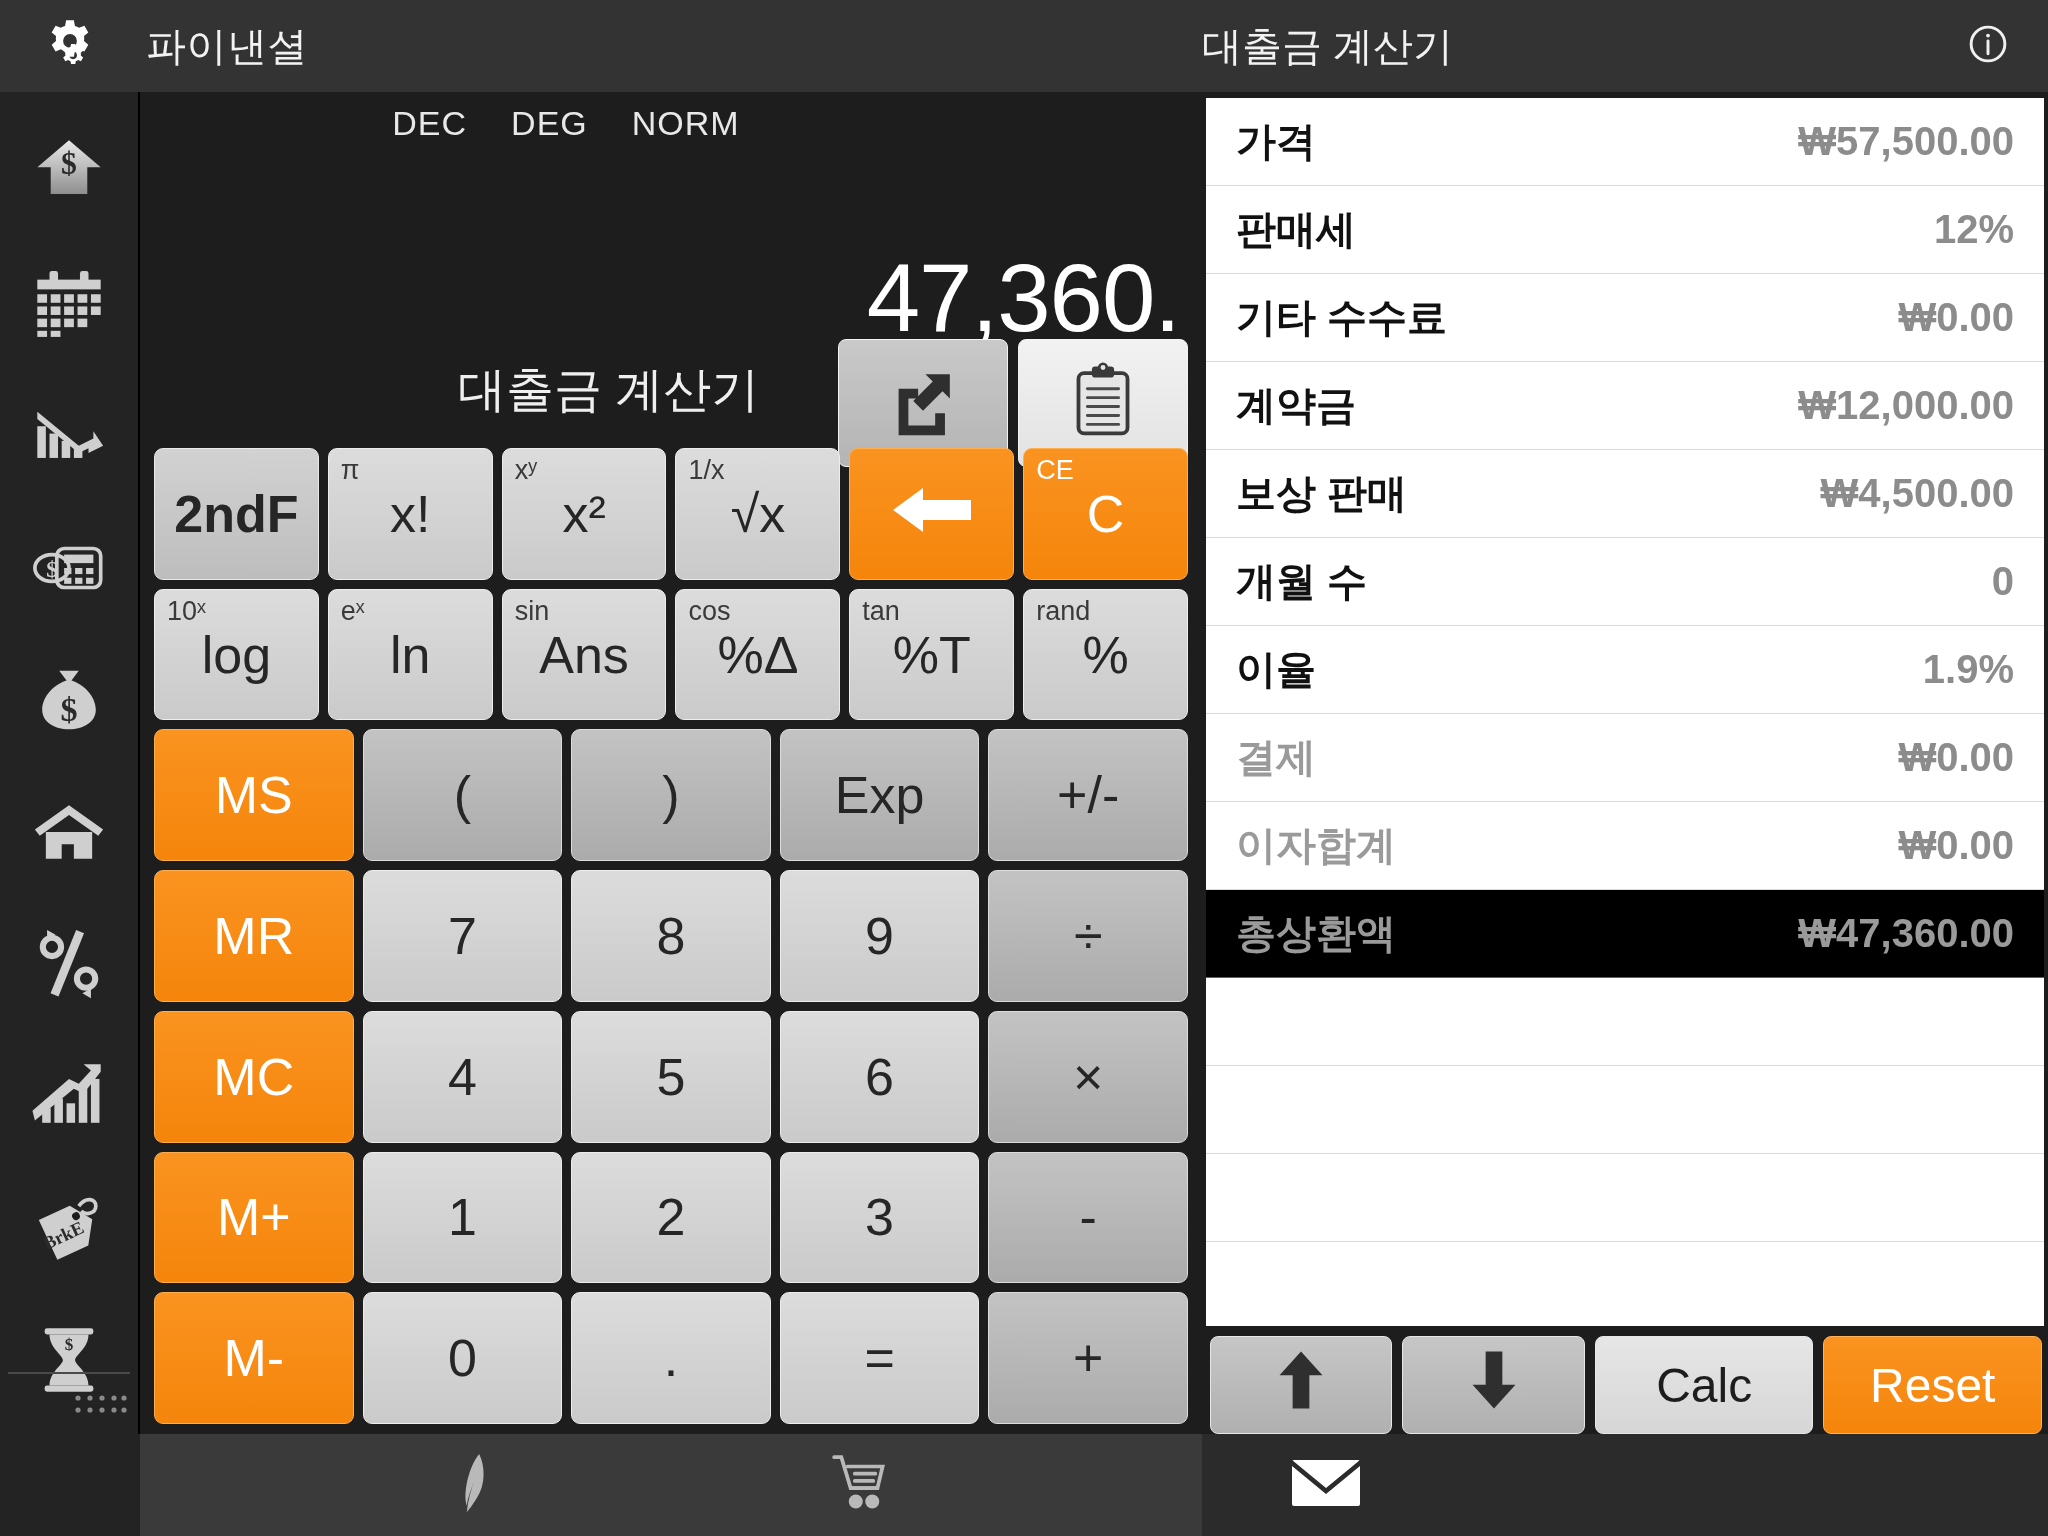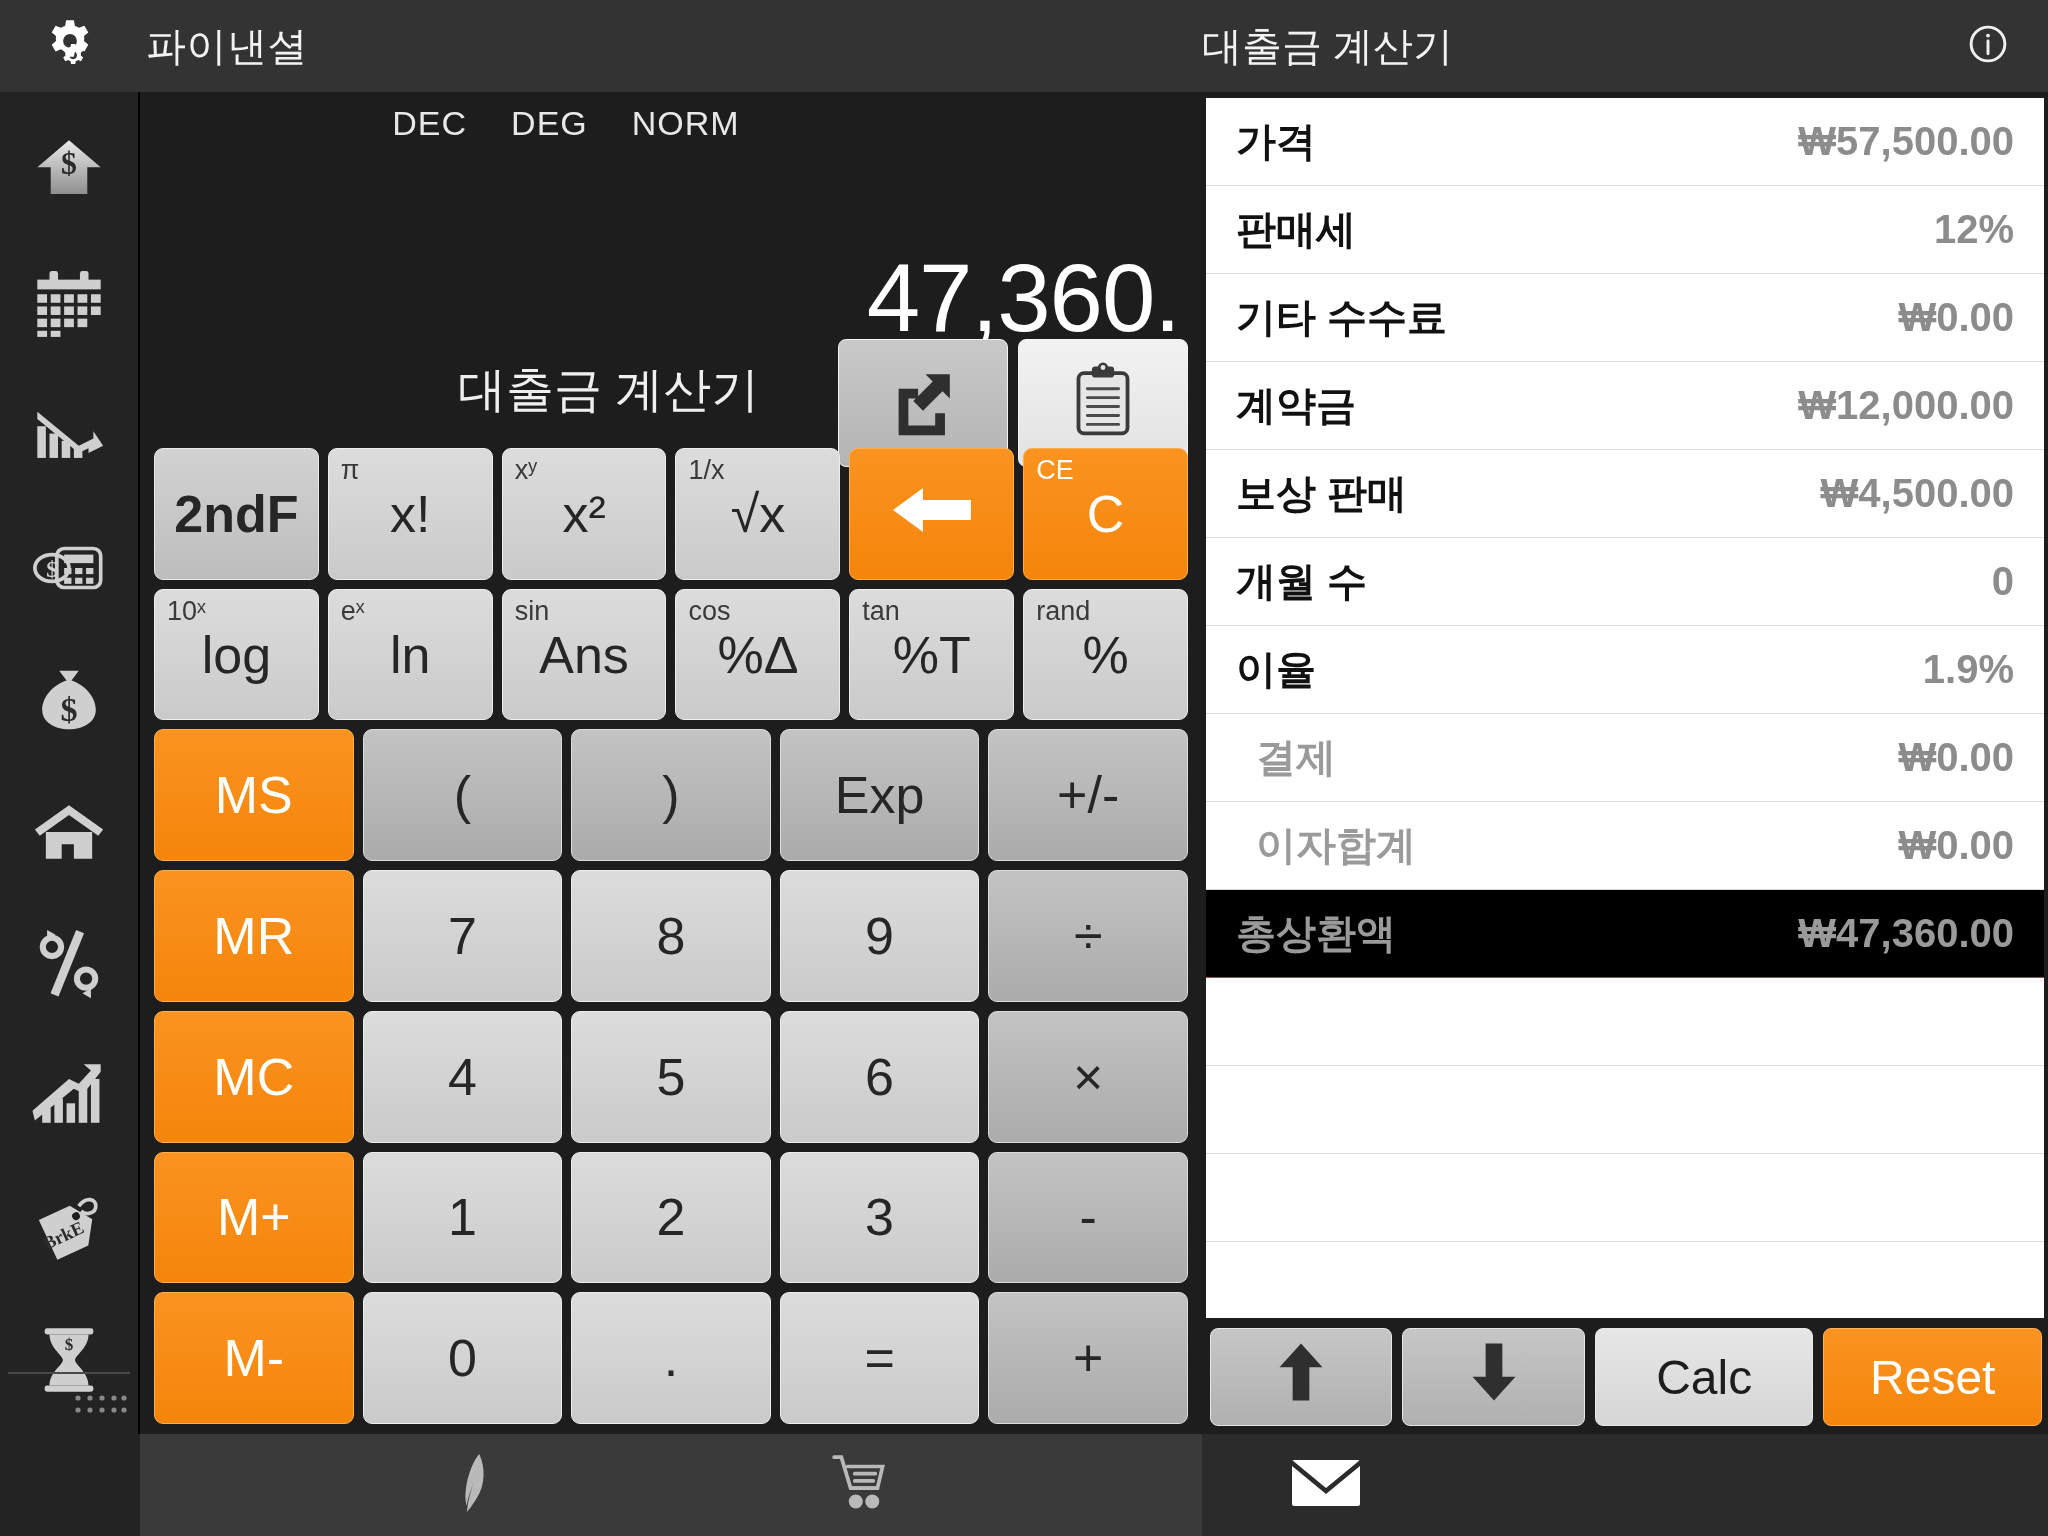--- a/index.html
+++ b/index.html
@@ -52,26 +52,26 @@
   .key .sup { position:absolute; left:12px; top:8px; font-size:27px; color:#3a3a3a; line-height:1; }
   .key.orange .sup { color:#fff; }
   .key .main { font-size:52px; line-height:1; }
 
   
   #right { flex:1; background:#1d1d1d; display:flex; flex-direction:column; padding:0; min-width:0; }
   #list { background:#fff; margin:6px 4px 0 4px; flex:1; display:flex; flex-direction:column; overflow:hidden;font-weight:bold; }
   .lrow { height:88px; display:flex; align-items:center; padding:0 30px; border-bottom:1px solid #dadada; flex:0 0 88px; }
   .lrow .lbl { font-size:40px; color:#111; }
   .lrow .val { margin-left:auto; font-size:40px; color:#8c8c8c; }
-  .lrow.muted .lbl { color:#9a9a9a;margin-left:20px; }
+  .lrow.muted .lbl { color:#9a9a9a; }
   .lrow.total { background:#000000; border-bottom:1px solid #c2410c; }
   .lrow.total .lbl { color:#9a9a9a; }
   .lrow.total .val { color:#9a9a9a; }
   .lrow.empty { }
-  #btnrow { display:flex; gap:10px; padding:10px 6px 8px 8px; flex:0 0 auto; }
+  #btnrow { display:flex; gap:10px; padding:10px 6px 0 8px; flex:0 0 auto; }
   .pbtn { height:98px; border-radius:8px; display:flex; align-items:center; justify-content:center;
      font-size:48px; color:#1d1d1d; border:1px solid #e7e7e7; }
   .pbtn.grey { background:linear-gradient(#c6c6c6,#b0b0b0); flex:1; }
   .pbtn.lite { background:linear-gradient(#e6e6e6,#d6d6d6); flex:1.2; }
   .pbtn.orange { background:linear-gradient(#fa9320,#f5850b); color:#fff; border-color:#ffb05a; flex:1.2; }
 
   
   #bottombar { height:102px; flex:0 0 102px; display:flex; background:#1d1d1d; }
   #bb-left { width:140px; background:#232323; }
   #bb-mid { width:1062px; background:#3a3a3a; display:flex; align-items:center; justify-content:center; gap:330px; }

